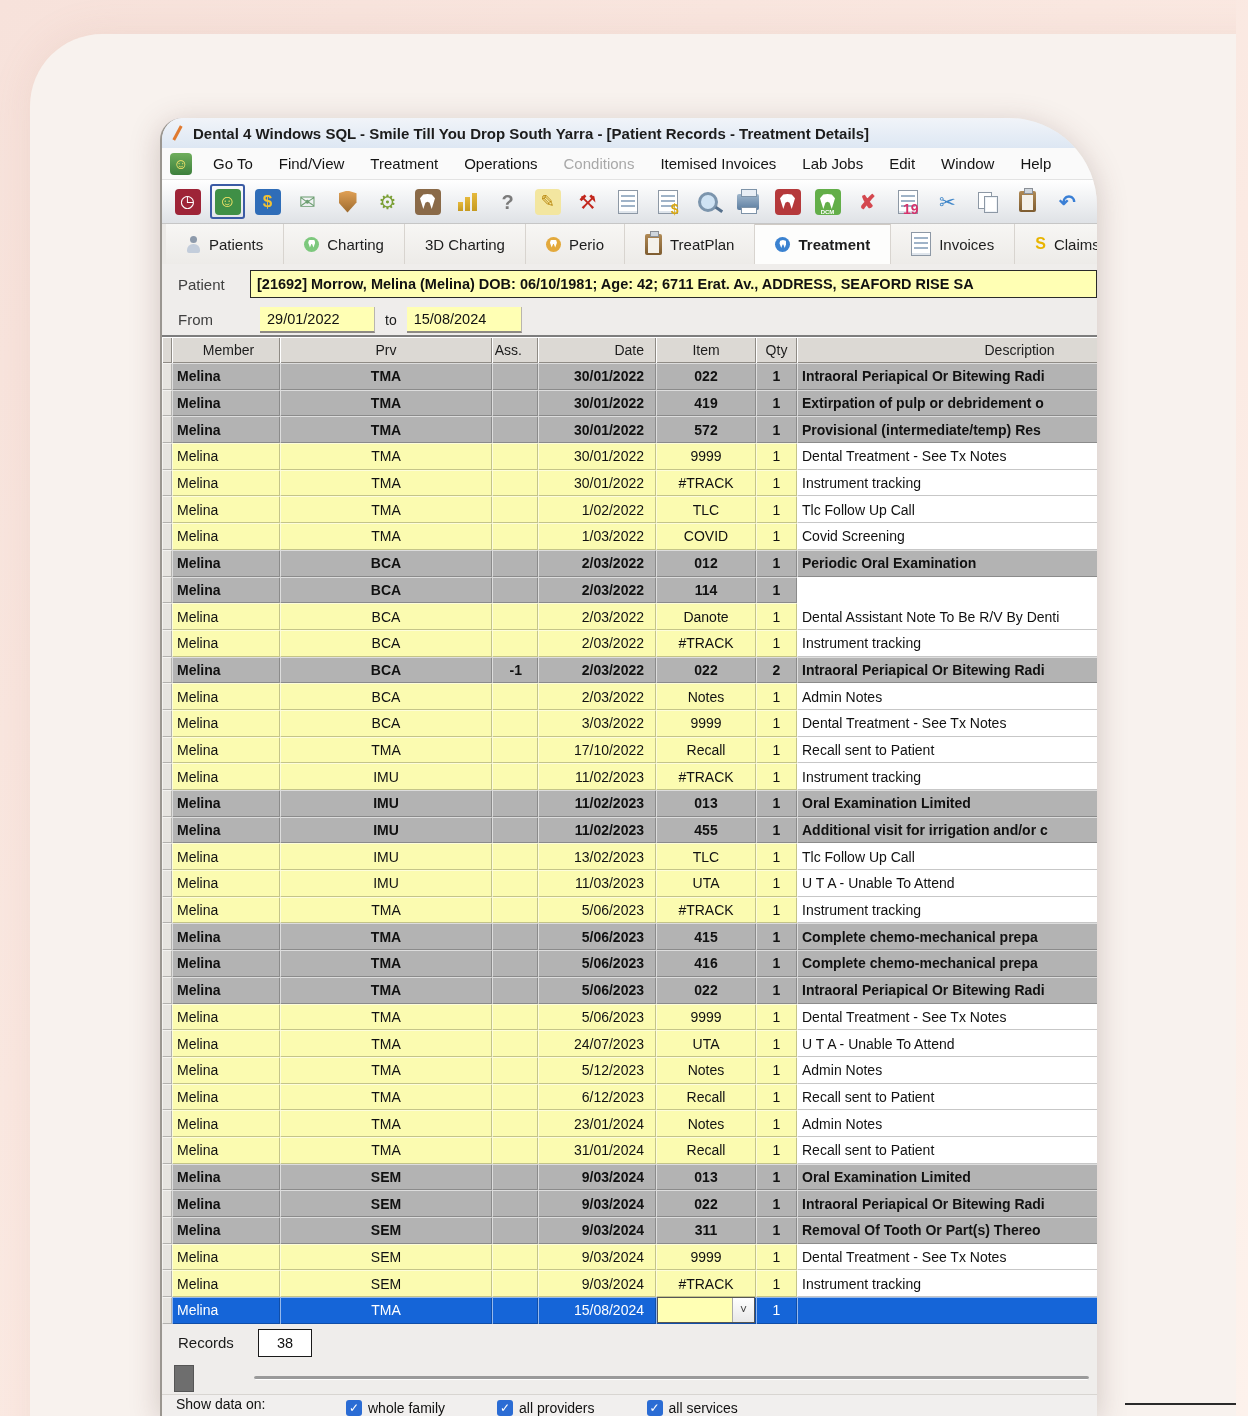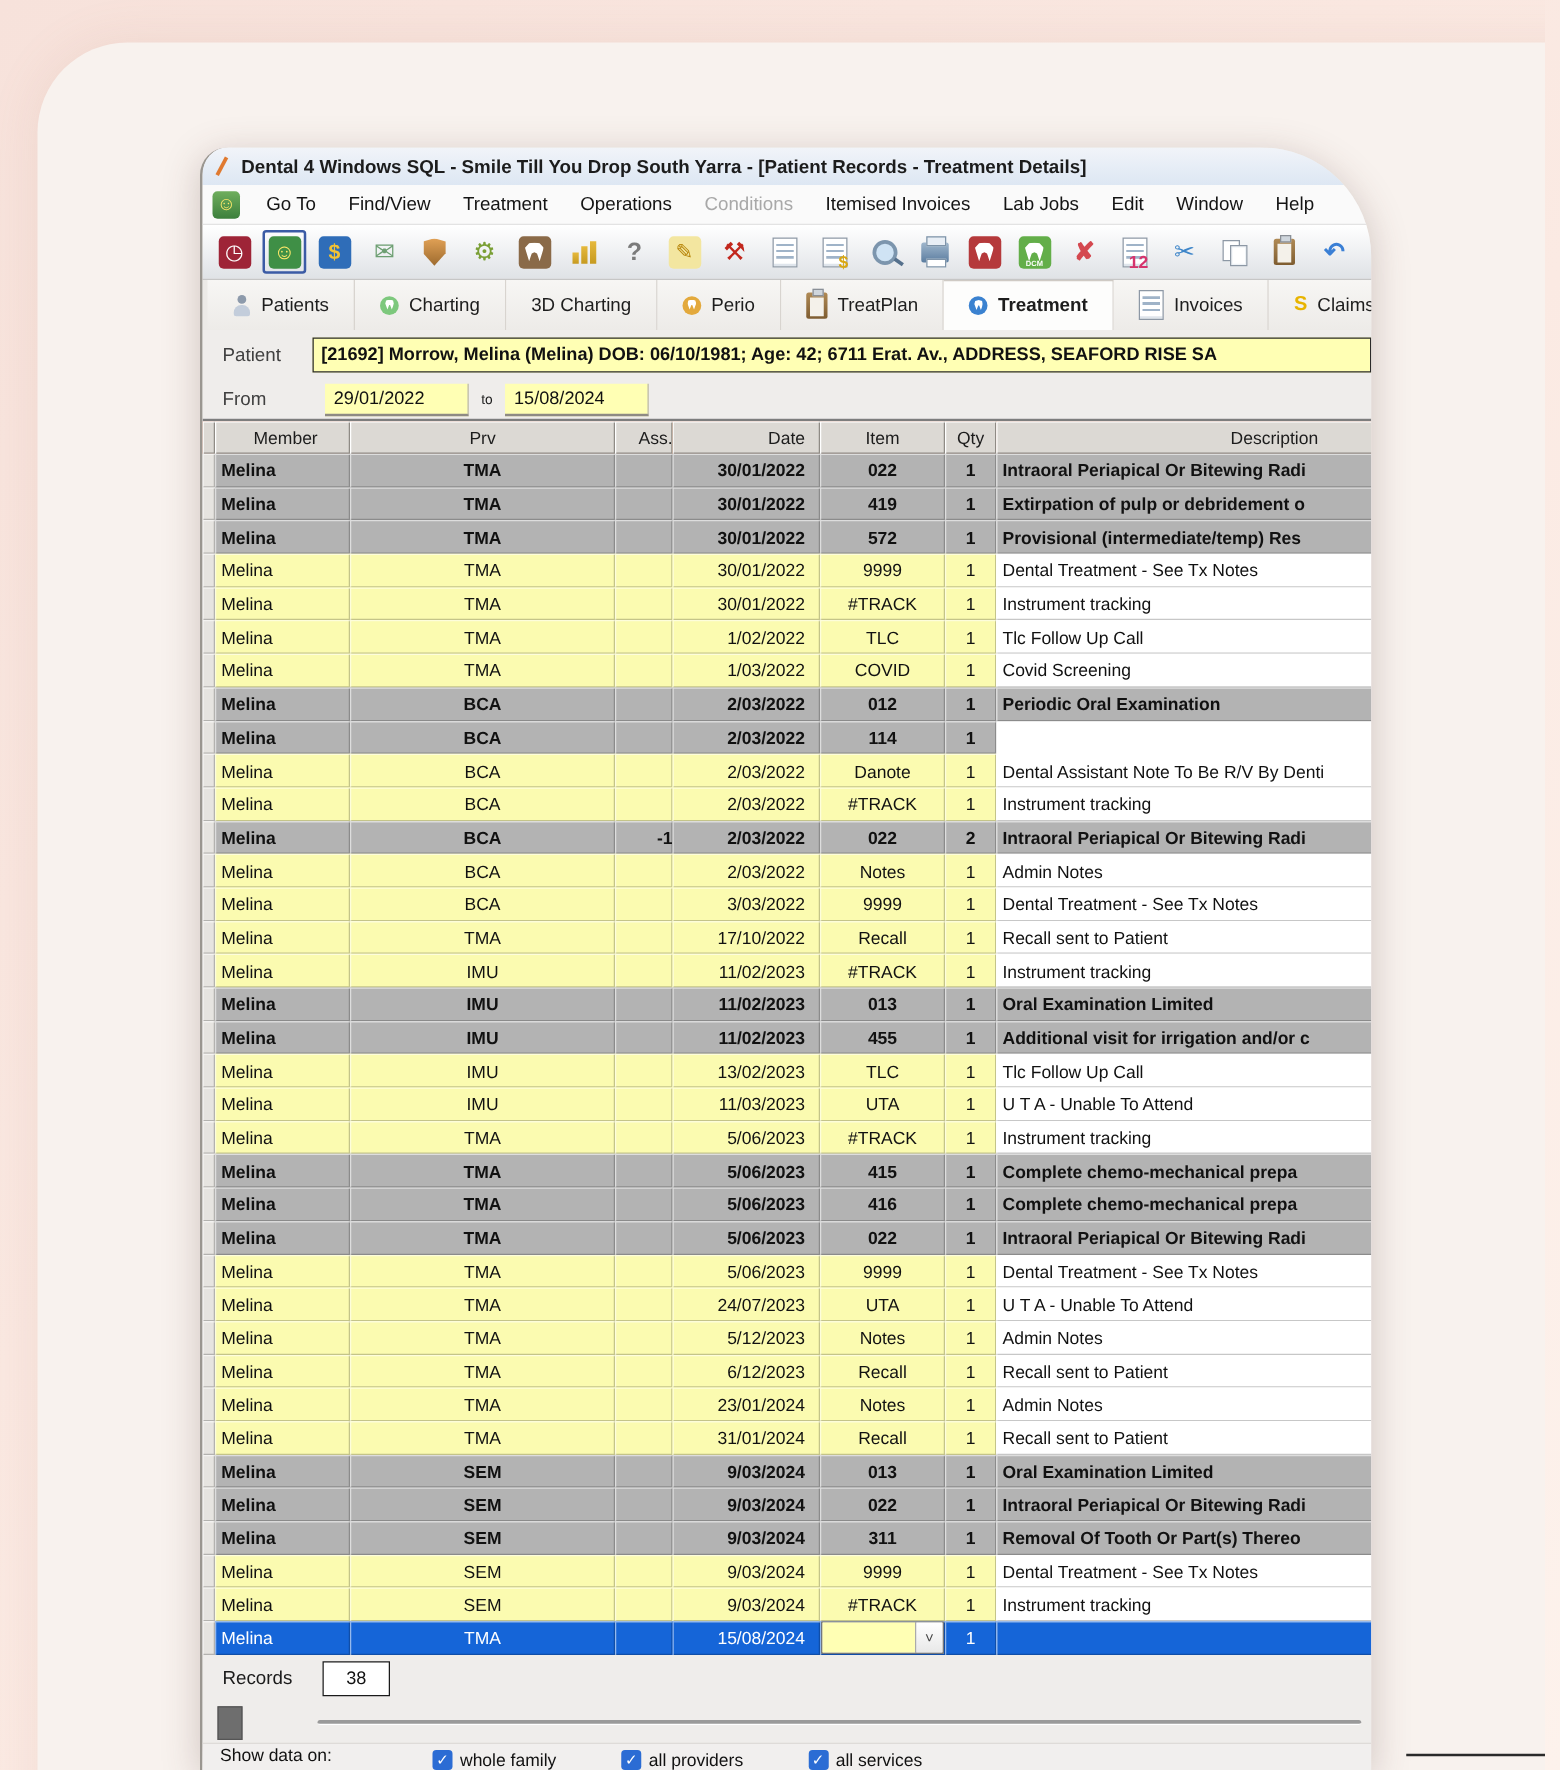--- a/index.html
+++ b/index.html
@@ -69,32 +69,32 @@
   .tab.active{background:#fdfdfc;font-weight:bold;border-top:1px solid #cfcac4;}
   .tab .glyph-icon{font-size:16px;font-weight:bold;}
   
   .patient-row{height:40px;flex:none;background:#efedeb;display:flex;align-items:center;padding-left:16px;}
   .patient-label,.from-label{font-size:15px;color:#404040;width:72px;flex:none;}
   .patient-field{height:26px;flex:1;margin-right:0;background:#ffffb4;border:1px solid #2a2a2a;
        display:flex;align-items:center;padding:0 6px;font-size:14.5px;font-weight:bold;color:#111;white-space:nowrap;overflow:hidden;}
   .from-row{height:31px;flex:none;background:#efedeb;display:flex;align-items:center;padding-left:16px;gap:10px;}
   .date-field{height:24px;width:100px;background:#ffffb4;border-bottom:2px solid #8e8a84;border-right:1px solid #b9b5ae;
        display:flex;align-items:center;padding:0 7px;font-size:14.5px;color:#111;}
-  .to-label{font-size:11px;color:#1a1a1a;}
+  .to-label{font-size:14px;color:#1a1a1a;}
   
   .tablewrap{flex:none;background:#fff;border-top:2px solid #7d7d7d;overflow:hidden;}
   .tr{display:grid;grid-template-columns:10px 108px 212px 46px 118px 100px 41px 440px;height:26.7px;}
   .tr.head{height:26px;background:#c2410c;}
   .td{display:flex;align-items:center;font-size:14px;color:#111;overflow:hidden;white-space:nowrap;
       box-shadow:inset 1px 1px 0 rgba(255,255,255,.55),inset -1px -1px 0 rgba(0,0,0,.22);}
   .head .td{background:#dcd9d4;justify-content:center;font-size:14px;color:#1c1c1c;
       box-shadow:inset 1px 1px 0 #fff,inset -1px -1px 0 #8f8b85;}
   .td.c-member{padding-left:5px;}
   .td.c-prv,.td.c-item,.td.c-qty{justify-content:center;}
-  .td.c-ass{justify-content:flex-end;padding-right:0;}
+  .td.c-ass{justify-content:flex-end;padding-right:16px;}
   .td.c-date{justify-content:flex-end;padding-right:12px;}
   .td.c-desc{padding-left:5px;text-align:center;}
   .tr.gray .td{background:#b3b3b3;font-weight:bold;}
   .tr.yellow .td{background:#fbfbb0;}
   .tr.yellow .td.c-desc{background:#ffffff;}
   .tr.yellow .td.c-gutter,.tr.gray .td.c-gutter{background:#e6e4e0;}
   .tr.selected .td{background:#1565d8;color:#fff;font-size:14px;}
   .tr.selected .td.c-gutter{background:#e6e4e0;}
   .combo{display:flex;align-items:center;height:24px;width:96px;background:#fff;border:1px solid #555;}
   .combo input{width:66px;height:100%;border:0;background:#ffffb4;outline:none;font-size:13px;padding:0 4px;}
@@ -217,21 +217,21 @@
             <span class="shape-tooth"></span>
             <span class="tiny-label">DCM</span>
           </span>
         </div>
         <div class="tb-btn">
           <span class="icon glyph-bold" style="color: rgb(212, 72, 79);">✘</span>
         </div>
         <div class="tb-btn">
           <span class="icon">
             <span class="shape-doc">
-              <span class="over-glyph" style="color: rgb(214, 51, 108);">12</span>
+              <span class="over-glyph" style="color: rgb(214, 51, 108);">19</span>
             </span>
           </span>
         </div>
         <div class="tb-btn">
           <span class="icon" style="color: rgb(63, 134, 201);">✂</span>
         </div>
         <div class="tb-btn">
           <span class="icon">
             <span class="shape-copy"></span>
           </span>

